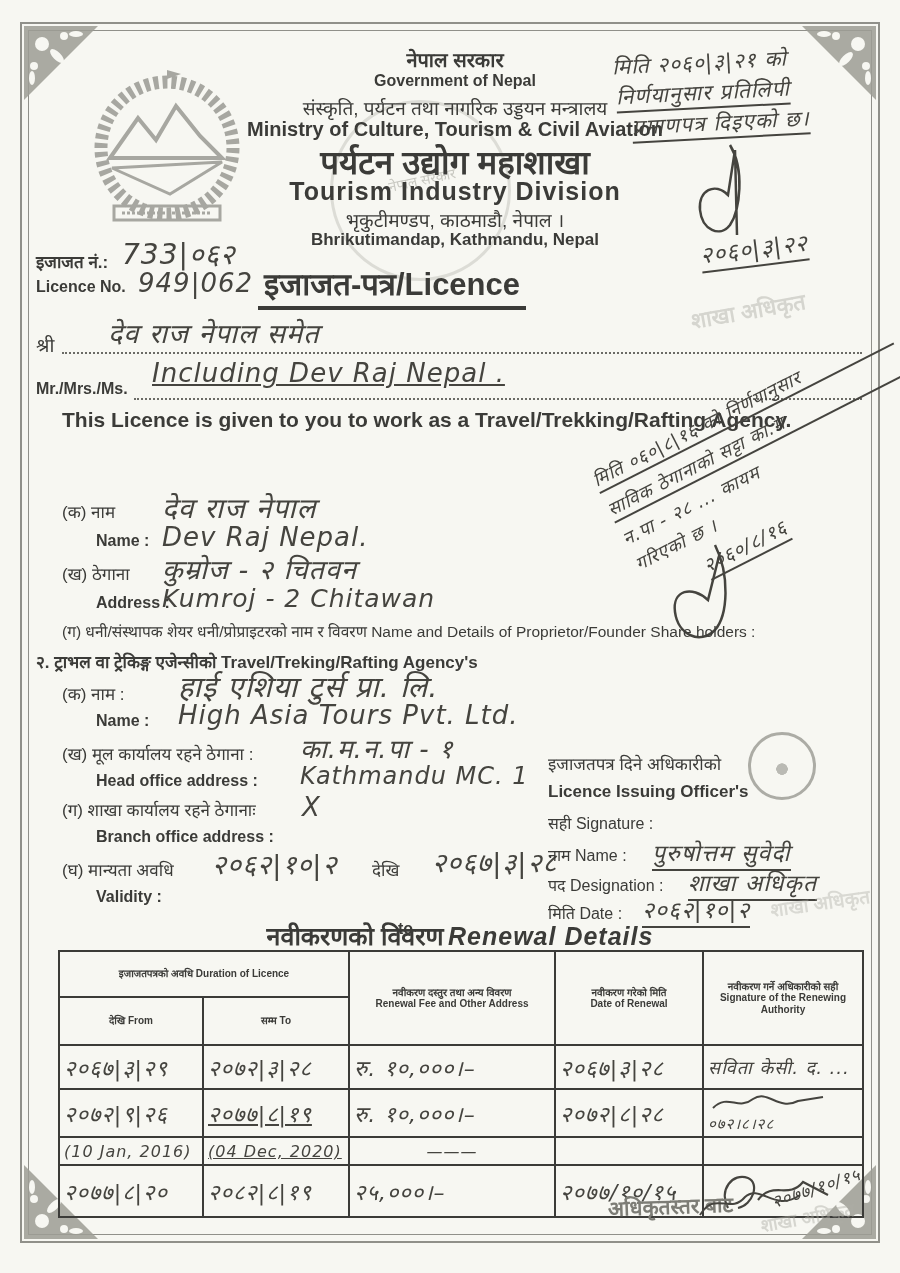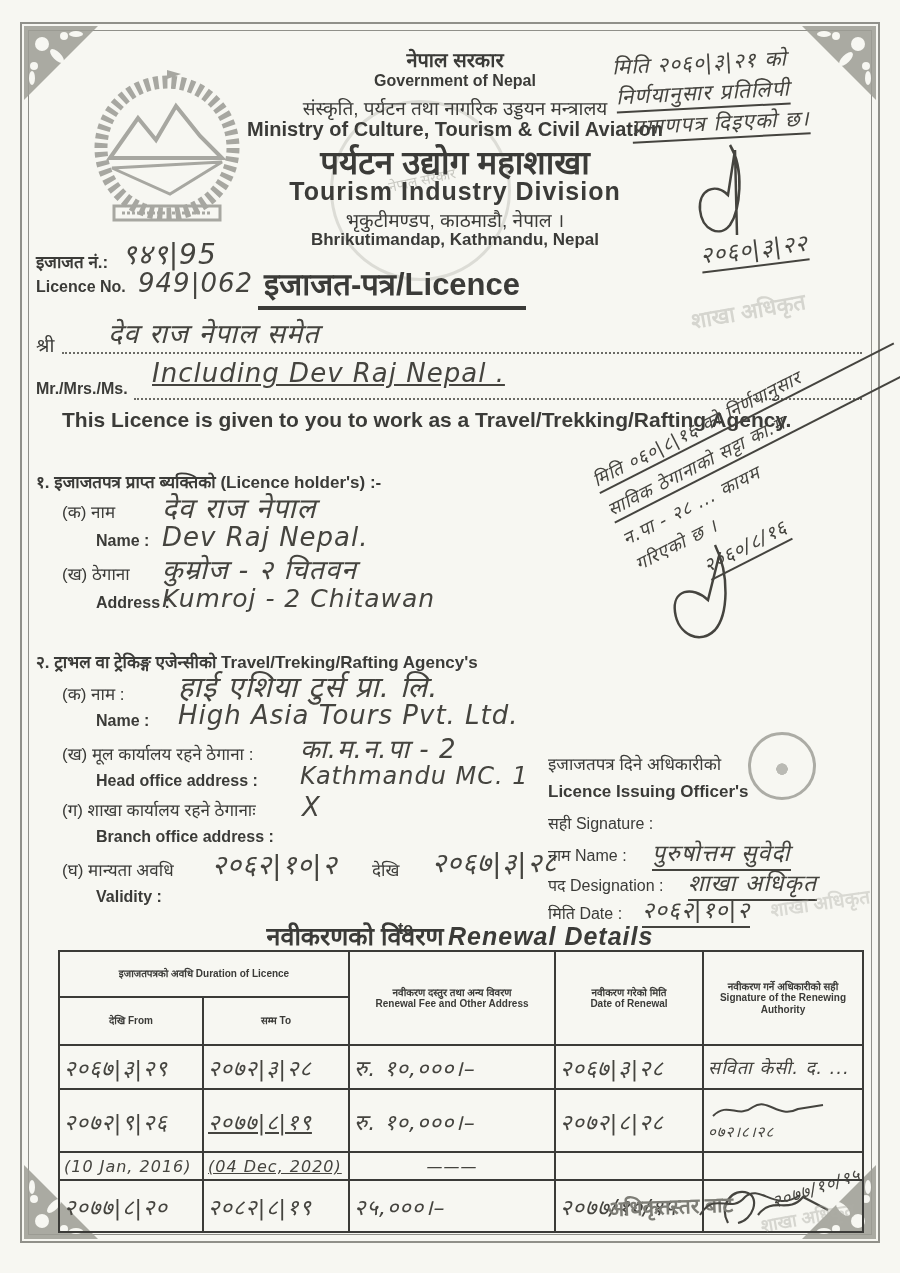--- a/index.html
+++ b/index.html
@@ -123,21 +123,21 @@
   <div class="abs hw" style="left:612px; top:48px; font-size:21px; transform:rotate(-3deg);">मिति २०६०|३|२१ को</div>
   <div class="abs hw hw-u" style="left:616px; top:78px; font-size:21px; transform:rotate(-3deg);">निर्णयानुसार प्रतिलिपी</div>
   <div class="abs hw hw-u" style="left:632px; top:108px; font-size:21px; transform:rotate(-3deg);">प्रमाणपत्र दिइएको छ।</div>
   <svg class="abs" style="left:690px; top:140px;" width="70" height="110" viewBox="0 0 70 110">
     <path d="M40,5 C55,30 50,70 40,85 C30,98 12,90 10,70 C8,50 25,42 38,55 L45,10 L47,95" fill="none" stroke="#45443f" stroke-width="2.5"></path>
   </svg>
   <div class="abs hw hw-u" style="left:700px; top:232px; font-size:23px; transform:rotate(-7deg);">२०६०|३|२२</div>
   <div class="abs stamp np b" style="left:690px; top:295px; font-size:22px; transform:rotate(-10deg); opacity:.45;">शाखा अधिकृत</div>
 
   <div class="abs np b" style="left:36px; top:250px; font-size:17px;">इजाजत नं.:</div>
-  <div class="abs hw" style="left:122px; top:234px; font-size:28px;">९४९|95</div>
+  <div class="abs hw" style="left:122px; top:234px; font-size:28px;">733|०६२</div>
   <div class="abs b" style="left:36px; top:278px; font-size:16px;">Licence No.</div>
   <div class="abs hw" style="left:138px; top:268px; font-size:26px;">949|062</div>
   <div class="abs np b" style="left:258px; top:262px; font-size:31px; border-bottom:4px solid #3b3b38; padding:0 6px 2px 6px;">इजाजत-पत्र/Licence</div>
 
   <div class="abs np" style="left:36px; top:332px; font-size:19px;">श्री</div>
   <div class="dotline" style="left:62px; top:352px; width:800px;"></div>
   <div class="abs hw" style="left:108px; top:314px; font-size:27px;">देव राज नेपाल समेत</div>
 
   <div class="abs b" style="left:36px; top:380px; font-size:16px;">Mr./Mrs./Ms.</div>
   <div class="dotline" style="left:134px; top:398px; width:728px;"></div>
@@ -149,37 +149,37 @@
     <div class="hw hw-u" style="font-size:18px;">मिति ०६०|८|१६ को निर्णयानुसार</div>
     <div class="hw hw-u" style="font-size:18px; margin-top:6px;">साविक ठेगानाको सट्टा का.म.</div>
     <div class="hw" style="font-size:18px; margin-top:6px;">न.पा - २८ ... कायम</div>
     <div class="hw" style="font-size:18px; margin-top:4px;">गरिएको छ ।</div>
     <div class="hw hw-u" style="font-size:19px; margin-top:8px; margin-left:60px; display:inline-block;">२०६०/८/१६</div>
   </div>
   <svg class="abs" style="left:660px; top:540px;" width="90" height="110" viewBox="0 0 90 110">
     <path d="M55,5 C70,35 68,75 55,90 C40,105 18,95 15,72 C12,50 32,45 48,60 L60,12" fill="none" stroke="#45443f" stroke-width="2.5"></path>
   </svg>
 
-  <div class="abs np b" style="left:36px; top:470px; font-size:17px;">१.  इजाजतपत्र प्राप्त ब्यक्तिको  (Licence holder's) :-</div>
   <div class="abs np" style="left:62px; top:500px; font-size:17px;">(क) नाम</div>
   <div class="abs hw" style="left:162px; top:488px; font-size:28px;">देव राज नेपाल</div>
   <div class="abs b" style="left:96px; top:532px; font-size:16px;">Name :</div>
   <div class="abs hw" style="left:162px; top:522px; font-size:26px;">Dev Raj Nepal.</div>
   <div class="abs np" style="left:62px; top:562px; font-size:17px;">(ख) ठेगाना</div>
   <div class="abs hw" style="left:162px; top:550px; font-size:27px;">कुम्रोज - २ चितवन</div>
   <div class="abs b" style="left:96px; top:594px; font-size:16px;">Address :</div>
   <div class="abs hw" style="left:162px; top:584px; font-size:25px;">Kumroj - 2 Chitawan</div>
+  <div class="abs np" style="left:62px; top:620px; font-size:15.5px; width:800px;">(ग) धनी/संस्थापक शेयर धनी/प्रोप्राइटरको नाम र विवरण Name and Details of Proprietor/Founder Share holders :</div>
 
   <div class="abs np b" style="left:36px; top:650px; font-size:17px;">२.  ट्राभल वा ट्रेकिङ्ग एजेन्सीको  Travel/Treking/Rafting Agency's</div>
   <div class="abs np" style="left:62px; top:682px; font-size:17px;">(क) नाम   :</div>
   <div class="abs hw" style="left:178px; top:666px; font-size:29px;">हाई एशिया टुर्स प्रा. लि.</div>
   <div class="abs b" style="left:96px; top:712px; font-size:16px;">Name  :</div>
   <div class="abs hw" style="left:178px; top:700px; font-size:26px;">High Asia Tours Pvt. Ltd.</div>
   <div class="abs np" style="left:62px; top:742px; font-size:17px;">(ख) मूल कार्यालय रहने ठेगाना :</div>
-  <div class="abs hw" style="left:300px; top:730px; font-size:26px;">का.म.न.पा - 2</div>
+  <div class="abs hw" style="left:300px; top:730px; font-size:26px;">का.म.न.पा - १</div>
   <div class="abs b" style="left:96px; top:772px; font-size:16px;">Head office address   :</div>
   <div class="abs hw" style="left:300px; top:762px; font-size:24px;">Kathmandu MC. 1</div>
   <div class="abs np" style="left:62px; top:798px; font-size:17px;">(ग) शाखा कार्यालय रहने ठेगानाः</div>
   <div class="abs hw" style="left:302px; top:792px; font-size:26px;">X</div>
   <div class="abs b" style="left:96px; top:828px; font-size:16px;">Branch office address  :</div>
   <div class="abs np" style="left:62px; top:858px; font-size:17px;">(घ) मान्यता अवधि</div>
   <div class="abs hw" style="left:212px; top:845px; font-size:27px;">२०६२|१०|२</div>
   <div class="abs np" style="left:372px; top:858px; font-size:17px;">देखि</div>
   <div class="abs hw" style="left:432px; top:843px; font-size:27px;">२०६७|३|२८</div>
   <div class="abs b" style="left:96px; top:888px; font-size:16px;">Validity :</div>
@@ -232,21 +232,21 @@
       </tr>
     </thead>
     <tbody>
       <tr style="height:44px;">
         <td class="hw cell-hw">२०६७|३|२९</td>
         <td class="hw cell-hw">२०७२|३|२८</td>
         <td class="hw cell-hw">रु. १०,०००।–</td>
         <td class="hw cell-hw">२०६७|३|२८</td>
         <td class="hw" style="font-size:18px;">सविता केसी. द. ...</td>
       </tr>
-      <tr style="height:63px;">
+      <tr style="height:48px;">
         <td class="hw cell-hw">२०७२|९|२६</td>
         <td class="hw cell-hw" style="text-decoration:underline;">२०७७|८|१९</td>
         <td class="hw cell-hw">रु. १०,०००।–</td>
         <td class="hw cell-hw">२०७२|८|२८</td>
         <td>
           <svg class="sig-svg" width="120" height="20" viewBox="0 0 120 20">
             <path d="M5,15 C20,0 30,18 45,6 C60,-4 70,18 90,8 L115,4" fill="none" stroke="#45443f" stroke-width="2"></path>
           </svg>
           <span class="hw" style="font-size:15px;">०७२।८।२८</span>
         </td>

